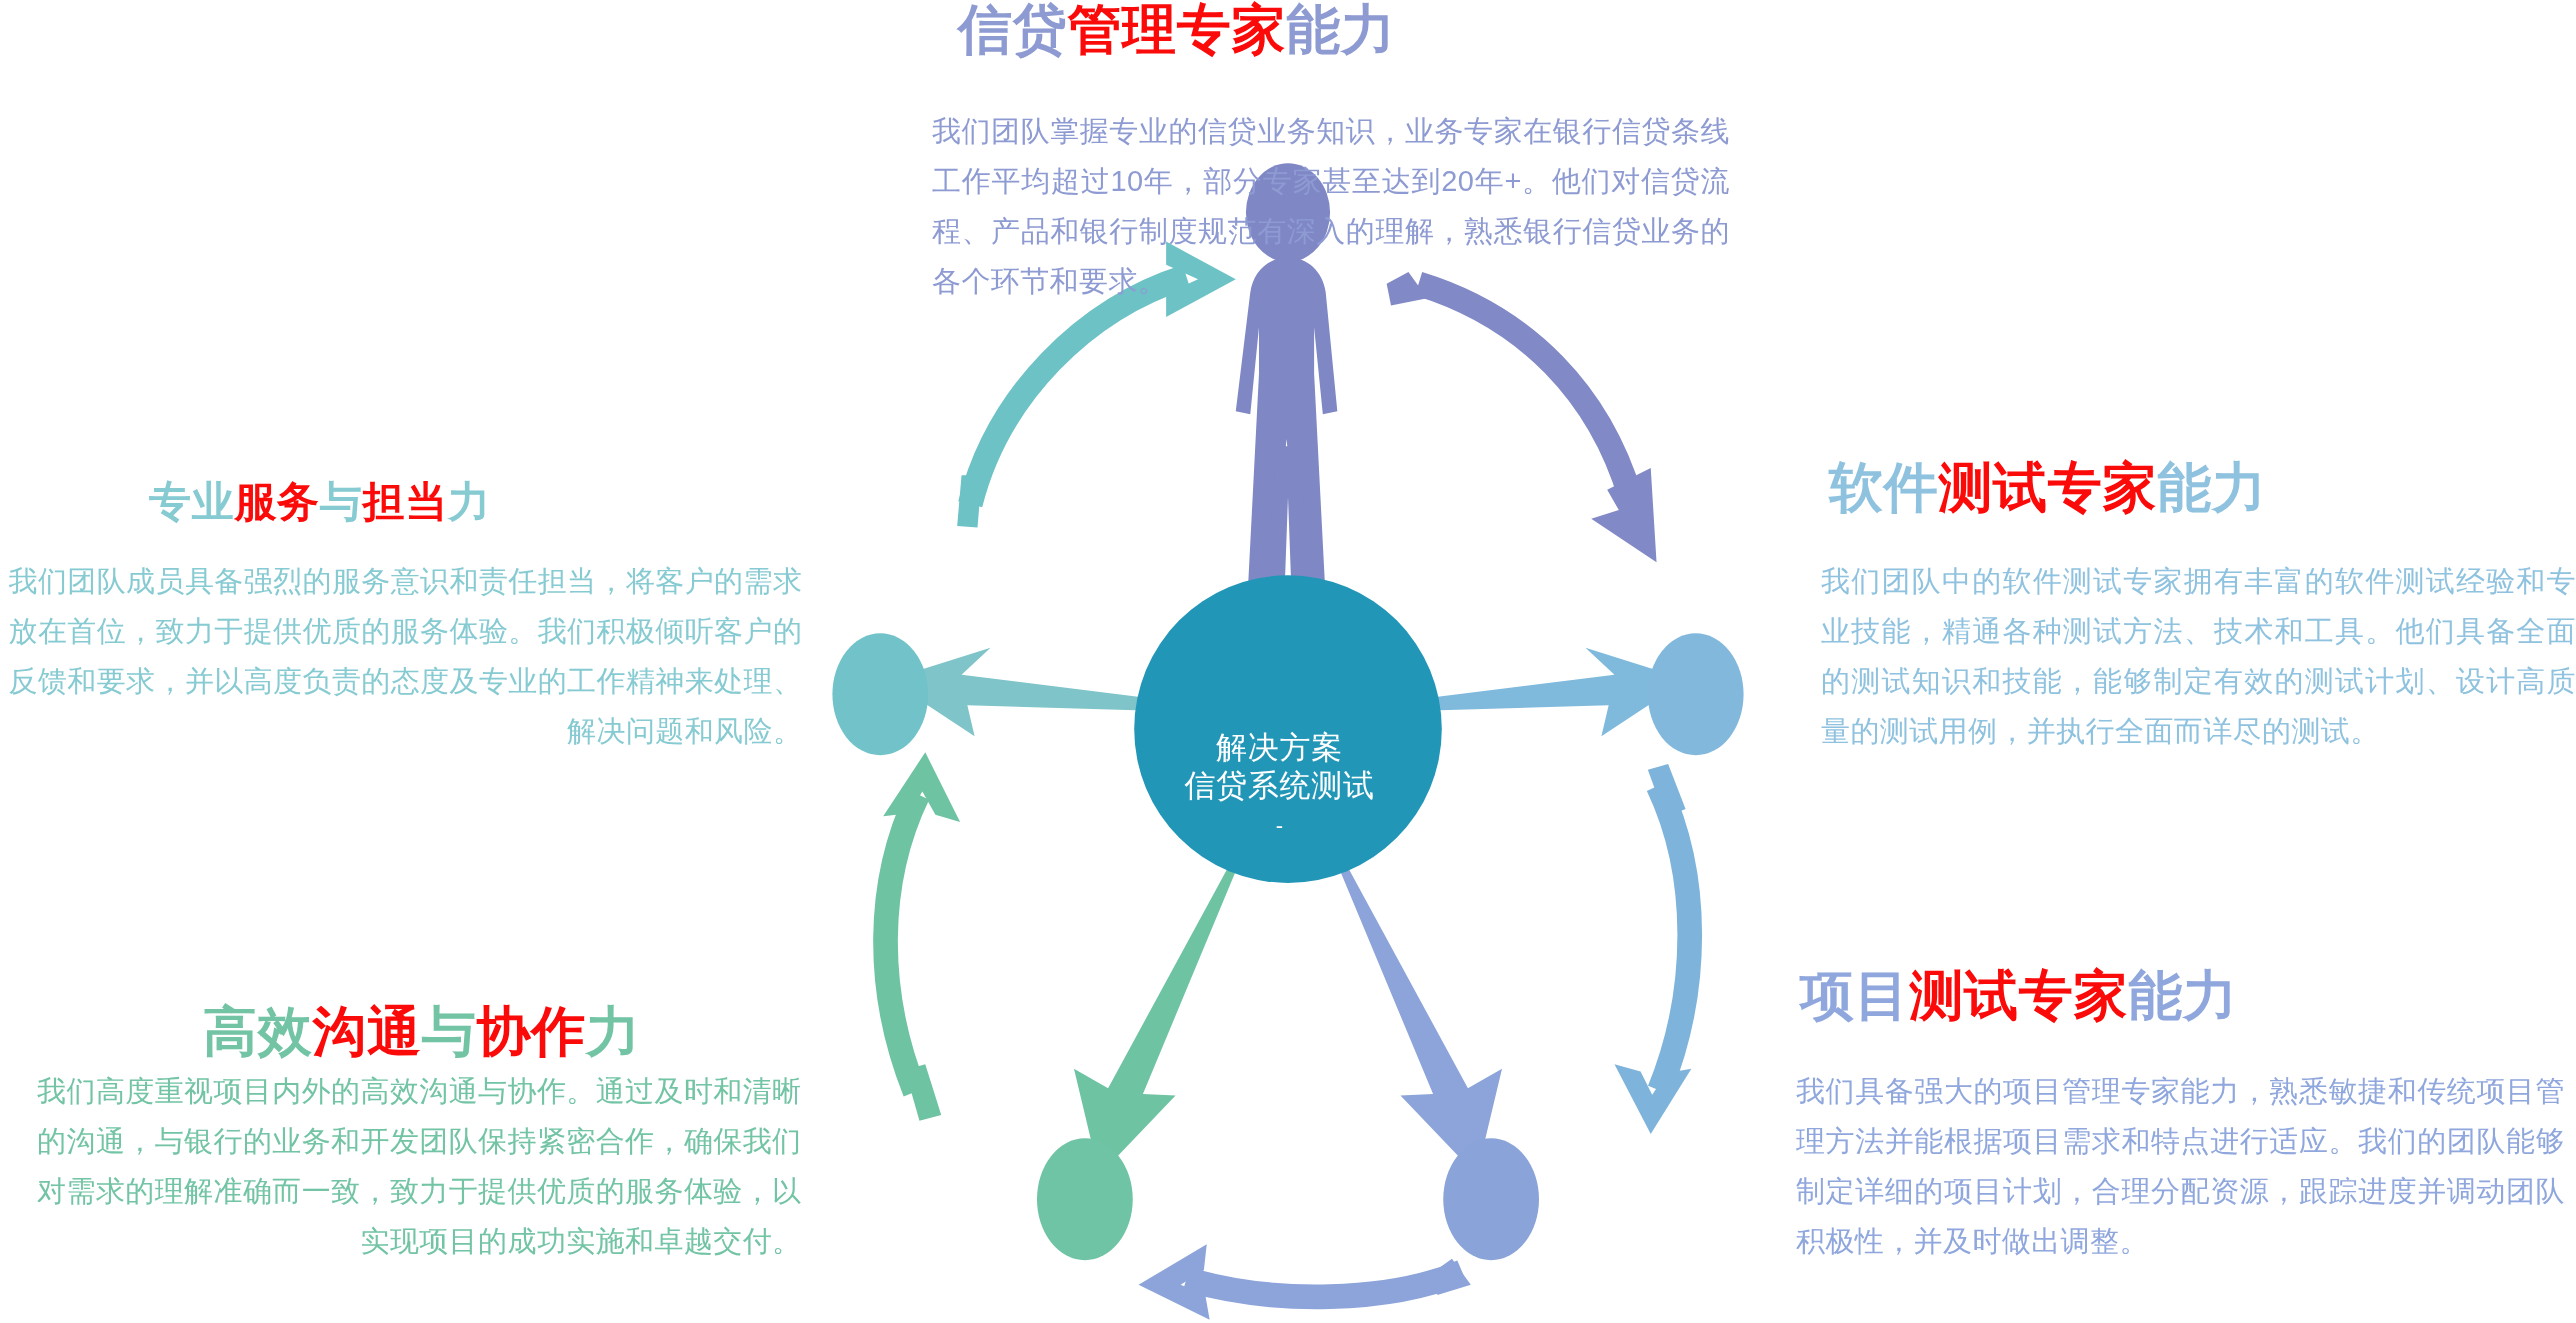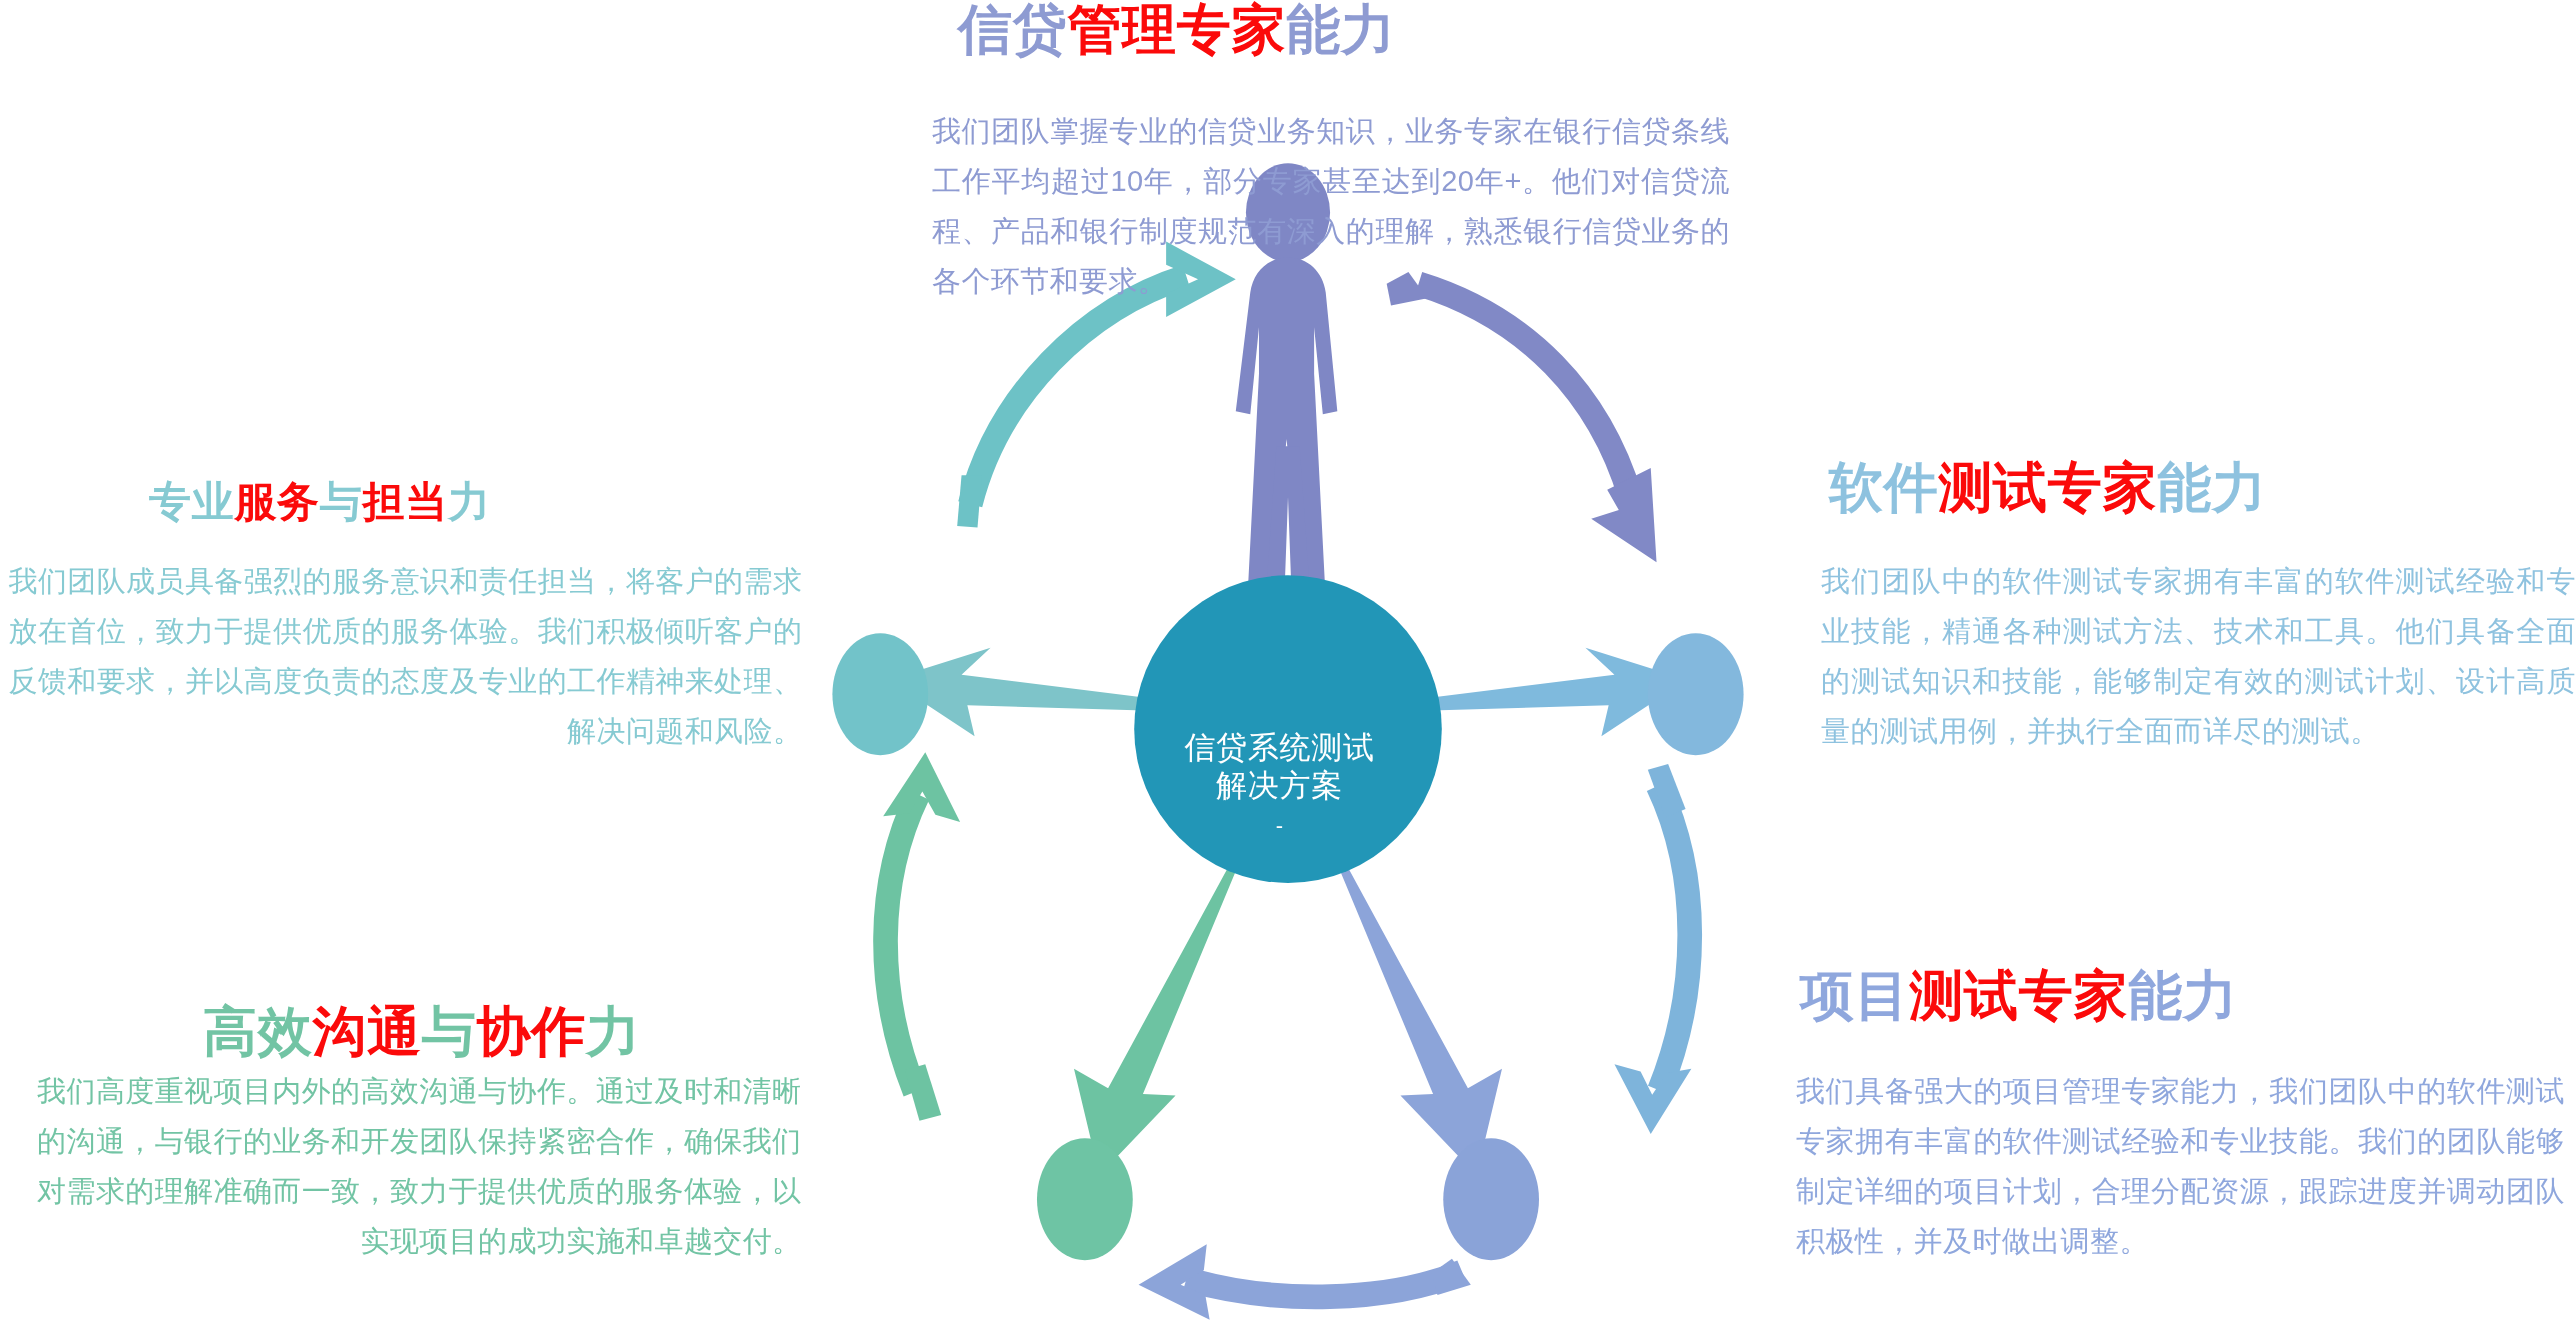--- a/index.html
+++ b/index.html
@@ -135,22 +135,22 @@
       <circle cx="700" cy="790" r="212" fill="#2296b7"></circle>
 
       <ellipse cx="138" cy="742" rx="66" ry="84" fill="#72c3c9"></ellipse>
       <ellipse cx="1262" cy="742" rx="66" ry="84" fill="#83b8dd"></ellipse>
       <ellipse cx="420" cy="1438" rx="66" ry="84" fill="#6ec4a4"></ellipse>
       <ellipse cx="980" cy="1438" rx="66" ry="84" fill="#8aa3d8"></ellipse>
     </svg>
   </div>
 
   <div class="hub-text">
+    <div class="hub-l1"><span>解决方案</span></div>
     <div class="hub-l1"><span>信贷系统测试</span></div>
-    <div class="hub-l1"><span>解决方案</span></div>
     <div class="hub-dash">-</div>
   </div>
 
   <div id="blk-credit">
     <div class="heading"><span style="color: rgb(142, 155, 210);">信贷</span><span style="color: rgb(251, 10, 10);">管理专家</span><span style="color: rgb(142, 155, 210);">能力</span></div>
     <div class="para">我们团队掌握专业的信贷业务知识，业务专家在银行信贷条线工作平均超过10年，部分专家甚至达到20年+。他们对信贷流程、产品和银行制度规范有深入的理解，熟悉银行信贷业务的各个环节和要求。</div>
   </div>
 
   <div id="blk-service">
     <div class="heading"><span style="color: rgb(134, 202, 210);">专业</span><span style="color: rgb(251, 10, 10);">服务</span><span style="color: rgb(134, 202, 210);">与</span><span style="color: rgb(251, 10, 10);">担当</span><span style="color: rgb(134, 202, 210);">力</span></div>
@@ -162,17 +162,17 @@
     <div class="para">我们团队中的软件测试专家拥有丰富的软件测试经验和专业技能，精通各种测试方法、技术和工具。他们具备全面的测试知识和技能，能够制定有效的测试计划、设计高质量的测试用例，并执行全面而详尽的测试。</div>
   </div>
 
   <div id="blk-comm">
     <div class="heading"><span style="color: rgb(114, 196, 164);">高效</span><span style="color: rgb(251, 10, 10);">沟通</span><span style="color: rgb(114, 196, 164);">与</span><span style="color: rgb(251, 10, 10); margin-top: 36px;">协作</span><span style="color: rgb(114, 196, 164);">力</span></div>
     <div class="para">我们高度重视项目内外的高效沟通与协作。通过及时和清晰的沟通，与银行的业务和开发团队保持紧密合作，确保我们对需求的理解准确而一致，致力于提供优质的服务体验，以实现项目的成功实施和卓越交付。</div>
   </div>
 
   <div id="blk-pm">
     <div class="heading"><span style="color: rgb(143, 167, 221);">项目</span><span style="color: rgb(251, 10, 10);">测试专家</span><span style="color: rgb(143, 167, 221);">能力</span></div>
-    <div class="para">我们具备强大的项目管理专家能力，我们团队中的软件测试专家拥有丰富的软件测试经验和专业技能。我们的团队能够制定详细的项目计划，合理分配资源，跟踪进度并调动团队积极性，并及时做出调整。</div>
+    <div class="para">我们具备强大的项目管理专家能力，熟悉敏捷和传统项目管理方法并能根据项目需求和特点进行适应。我们的团队能够制定详细的项目计划，合理分配资源，跟踪进度并调动团队积极性，并及时做出调整。</div>
   </div>
 
 </div>
 
 
 </body></html>

